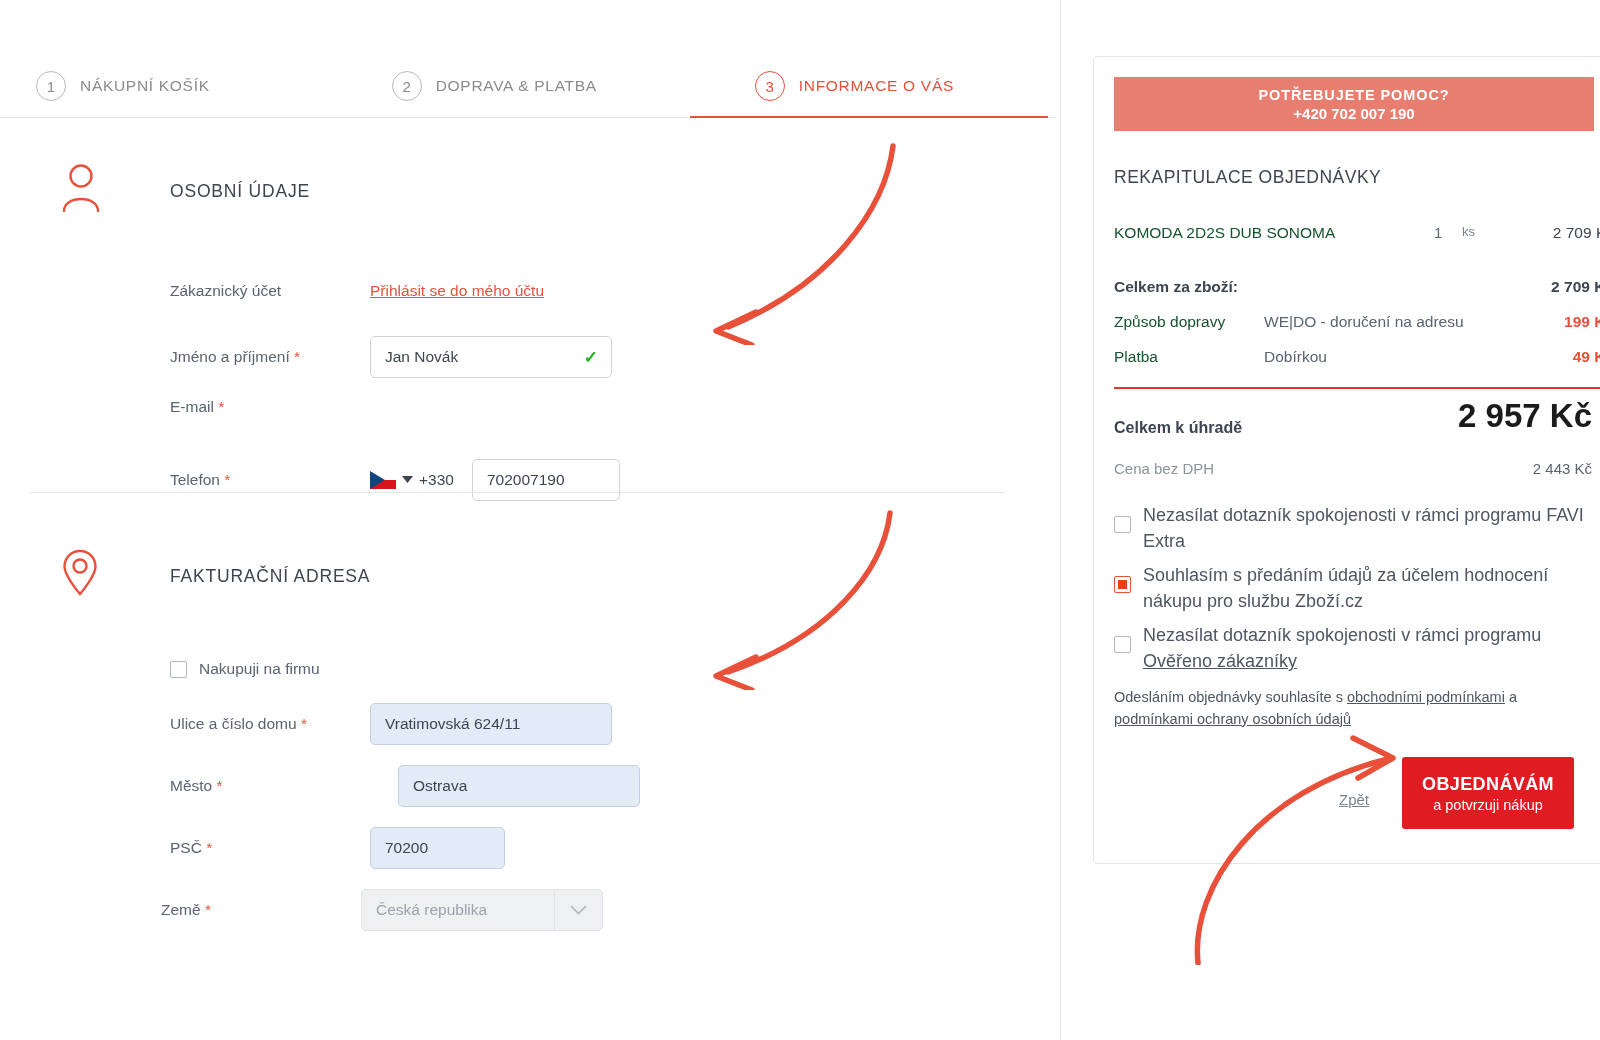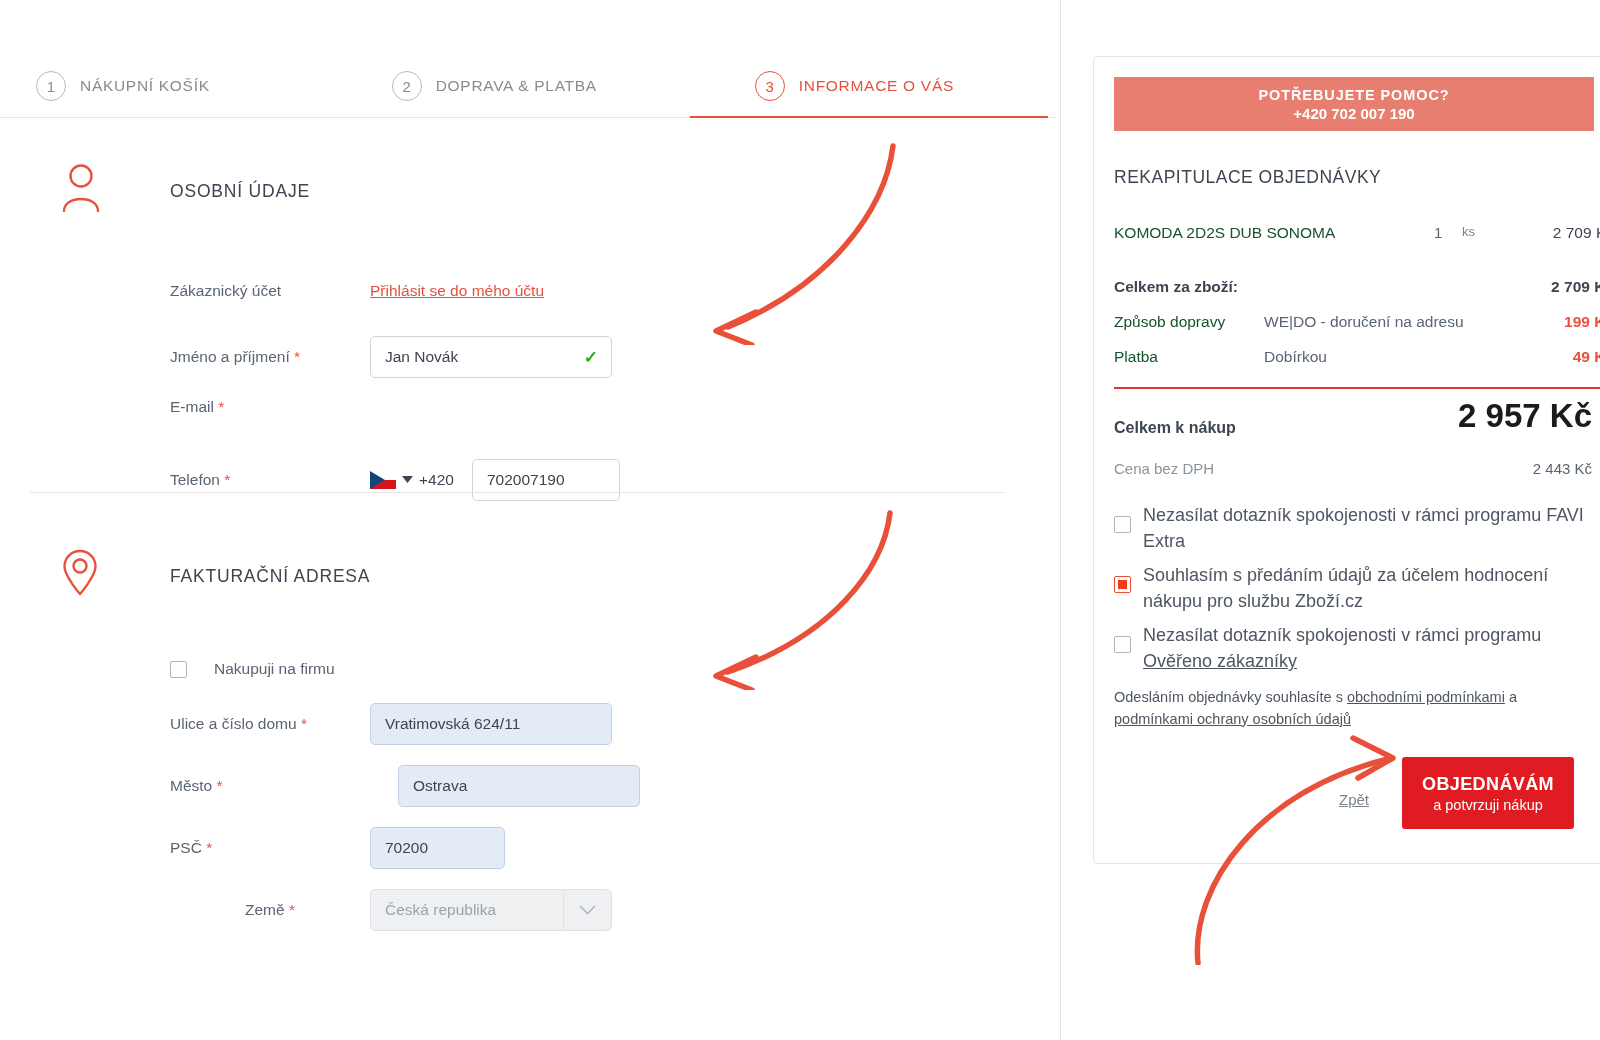--- a/index.html
+++ b/index.html
@@ -222,38 +222,38 @@
       </div>
       <div class="phone-prefix" style="width:96px;">
         <span class="flag">
           <span class="white"></span>
             <span class="red"></span>
             <span class="blue"></span>
         </span>
         <svg width="11" height="8" viewBox="0 0 11 8">
             <path d="M0 0 L11 0 L5.5 7 Z" fill="#3d4551"></path>
           </svg>
-        <span class="prefix-txt">+420</span>
+        <span class="prefix-txt">+330</span>
       </div>
       <div class="input" style="width:148px; margin-left:6px;">
         <span>702007190</span>
       </div>
     </div>
 
     <div class="divider" style="left:30px; top:375px; width:975px;"></div>
 
     <div class="section-icon" style="left:62px; top:432px;">
       <svg width="36" height="48" viewBox="0 0 36 48">
         <path d="M18 2 C9 2 2.5 9 2.5 17.5 C2.5 27 18 45 18 45 C18 45 33.5 27 33.5 17.5 C33.5 9 27 2 18 2 Z" fill="none" stroke="#e8503a" stroke-width="2.4"></path>
         <circle cx="18" cy="17" r="6.5" fill="none" stroke="#e8503a" stroke-width="2.4"></circle>
       </svg>
     </div>
     <div class="section-title" style="left:170px; top:449px;">FAKTURAČNÍ ADRESA</div>
 
-    <div class="row" style="left:170px; top:502px; gap:27px;">
+    <div class="row" style="left:170px; top:502px; gap:12px;">
       <span class="cbox"></span>
       <span style="font-size:15.5px; color:#5a6472;">Nakupuji na firmu</span>
     </div>
 
     <div class="row" style="left:170px; top:545px;">
       <div class="field-label">
         <span>Ulice a číslo domu</span>
         <span class="req">*</span>
       </div>
       <div class="input autofill" style="width:242px;">
@@ -274,21 +274,21 @@
     <div class="row" style="left:170px; top:669px;">
       <div class="field-label">
         <span>PSČ</span>
         <span class="req">*</span>
       </div>
       <div class="input autofill" style="width:135px;">
         <span>70200</span>
       </div>
     </div>
 
-    <div class="row" style="left:170px; top:731px;text-align:center;">
+    <div class="row" style="left:161px; top:731px;">
       <div class="field-label">
         <span>Země</span>
         <span class="req">*</span>
       </div>
       <div class="input disabled" style="width:242px;">
         <span>Česká republika</span>
         <span class="sel-caret">
           <svg width="17" height="10" viewBox="0 0 17 10">
               <path d="M1 1 L8.5 8.5 L16 1" fill="none" stroke="#b0b6bd" stroke-width="1.6"></path>
             </svg>
@@ -326,21 +326,21 @@
       </div>
 
       <div class="sum-line" style="top:291px;">
         <span class="sum-name">Platba</span>
         <span class="sum-mid">Dobírkou</span>
         <span class="sum-price red">49 Kč</span>
       </div>
 
       <div class="red-rule" style="top:330px;"></div>
 
-      <div class="total-label" style="top:362px;">Celkem k nákup</div>
+      <div class="total-label" style="top:362px;">Celkem k úhradě</div>
       <div class="total-value" style="top:340px;">2 957 Kč</div>
       <div class="vat-label" style="top:403px;">Cena bez DPH</div>
       <div class="vat-value" style="top:403px;">2 443 Kč</div>
 
       <div class="consent" style="top:445px;">
         <span class="cbox" style="margin-top:14px;"></span>
         <span class="consent-txt">Nezasílat dotazník spokojenosti v rámci programu FAVI Extra</span>
       </div>
 
       <div class="consent" style="top:505px;">

